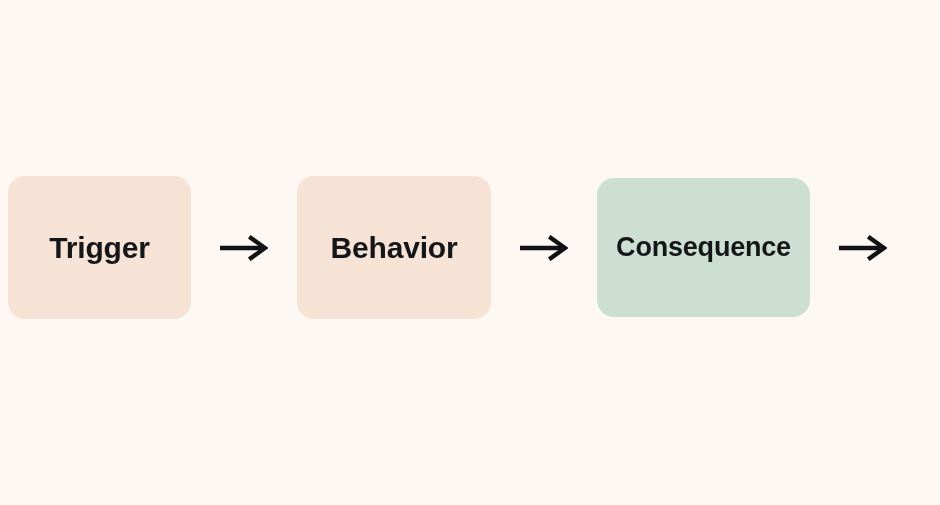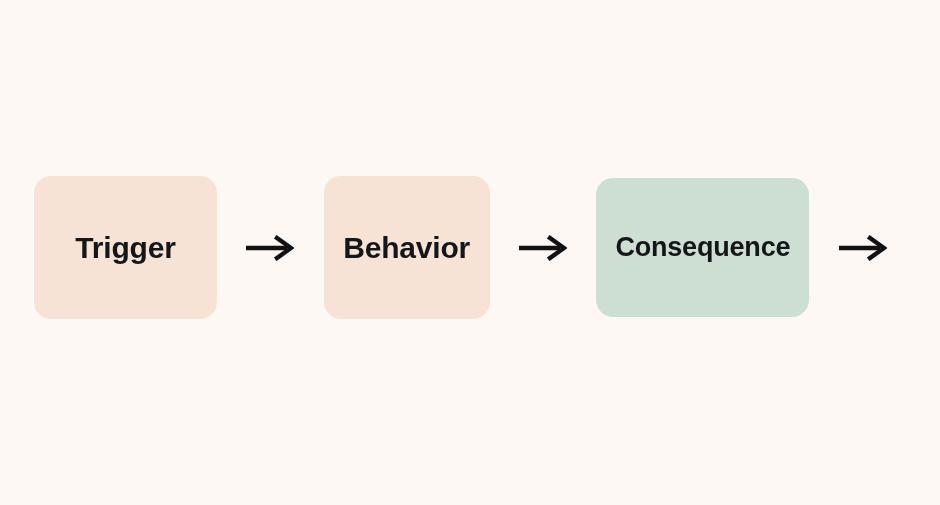--- a/index.html
+++ b/index.html
@@ -36,25 +36,25 @@
     justify-content: center;
     text-align: center;
     color: #15161a;
     font-weight: bold;
     letter-spacing: -0.2px;
     line-height: 1.18;
   }
   .node-trigger {
     width: 183px;
     height: 143px;
-    margin-left: 34px;
+    margin-left: 8px;
     font-size: 30px;
   }
   .node-behavior {
-    width: 166px;
+    width: 194px;
     height: 143px;
     font-size: 30px;
   }
   .node-consequence {
     width: 213px;
     height: 139px;
     font-size: 27px;
   }
   .node-outcome {
     width: 178px;

